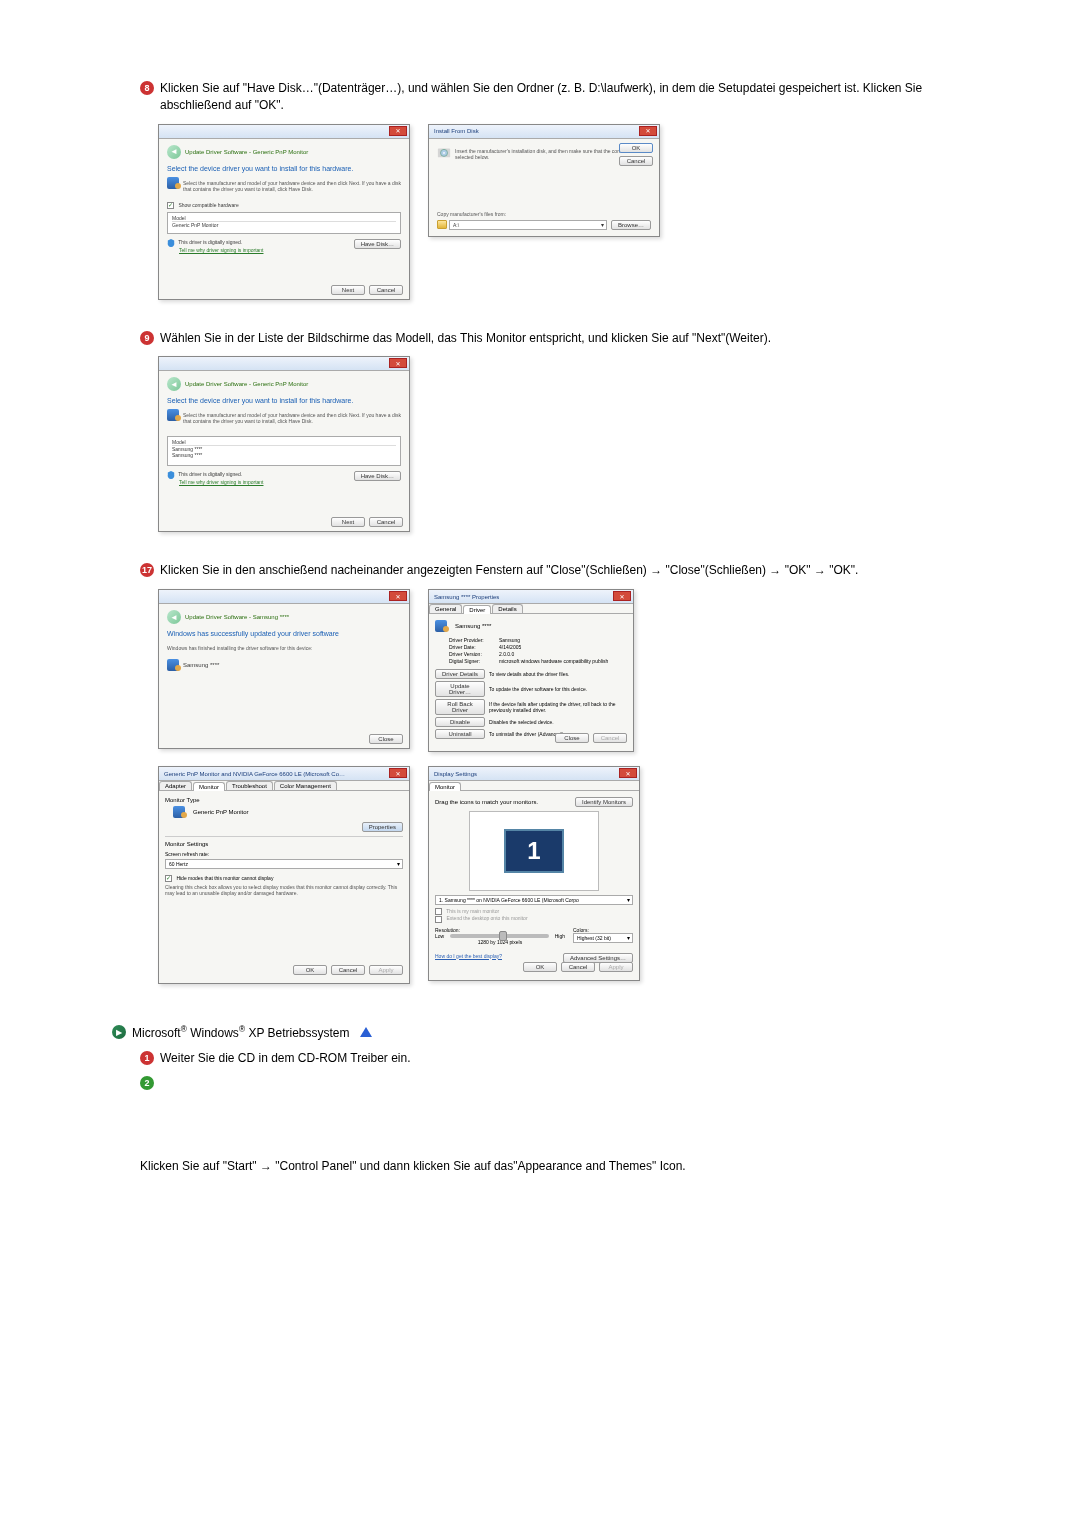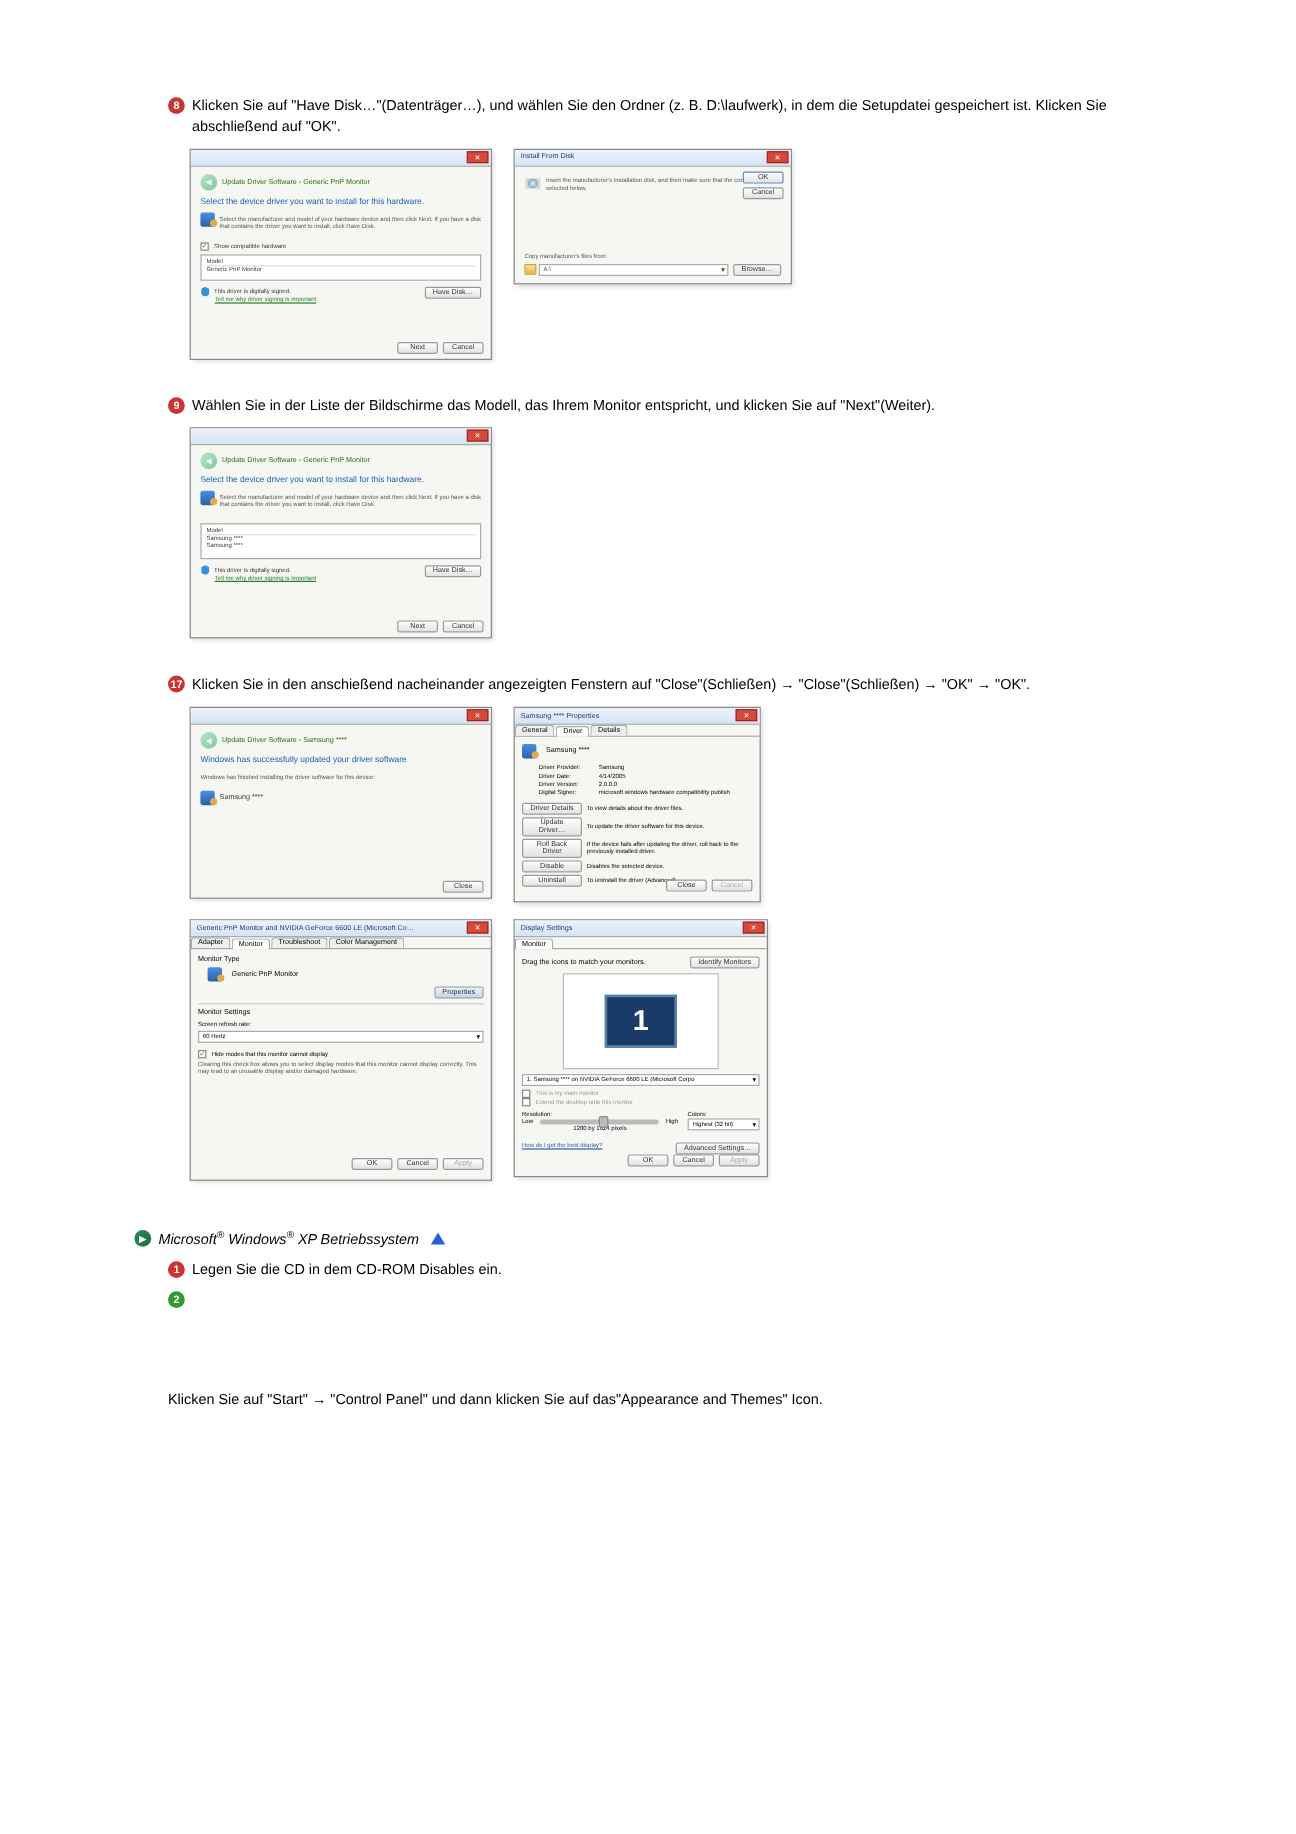--- a/index.html
+++ b/index.html
@@ -443,21 +443,21 @@
           </span>
           <span class="btn">Browse…</span>
         </div>
       </div>
     </div>
   </div>
 </div>
 
 <div class="step-row">
   <span class="red-circle">9</span>
-  <span class="step-text">Wählen Sie in der Liste der Bildschirme das Modell, das Ihrem Monitor entspricht, und klicken Sie auf "Next"(Weiter).</span>
+  <span class="step-text">Wählen Sie in der Liste der Bildschirme das Modell, das This Monitor entspricht, und klicken Sie auf "Next"(Weiter).</span>
 </div>
 
 <div class="img-row">
   <div class="dialog dialog-wide">
     <div class="titlebar">
       <div class="titlebar-close">✕</div>
     </div>
     <div class="inner">
       <div class="breadcrumb">
         <span class="bc-arrow">◄</span>
@@ -679,29 +679,29 @@
         <span class="btn">OK</span>
         <span class="btn">Cancel</span>
         <span class="btn" style="color:#aaa;">Apply</span>
       </div>
     </div>
   </div>
 </div>
 
 <div class="xp-section">
   <span class="xp-arrow">▶</span>
-  <span style="font-size:12px;font-style:italic;">
+  <span style="font-size:12px;">
     <span>Microsoft<sup>®</sup> Windows<sup>®</sup> XP Betriebssystem</span>
   </span>
   <span class="blue-triangle"></span>
 </div>
 
 <div class="step-row" style="margin-left:0;">
   <span class="red-circle">1</span>
-  <span class="step-text">Legen Sie die CD in dem CD-ROM Disables ein.</span>
+  <span class="step-text">Weiter Sie die CD in dem CD-ROM Treiber ein.</span>
 </div>
 <div class="step-row" style="margin-left:0;">
   <span class="green-circle">2</span>
   <span class="step-text"></span>
 </div>
 
 <div style="height:60px;"></div>
 
 <p style="font-size:12px; line-height:1.4;">Klicken Sie auf "Start" → "Control Panel" und dann klicken Sie auf das"Appearance and Themes" Icon.</p>
 

